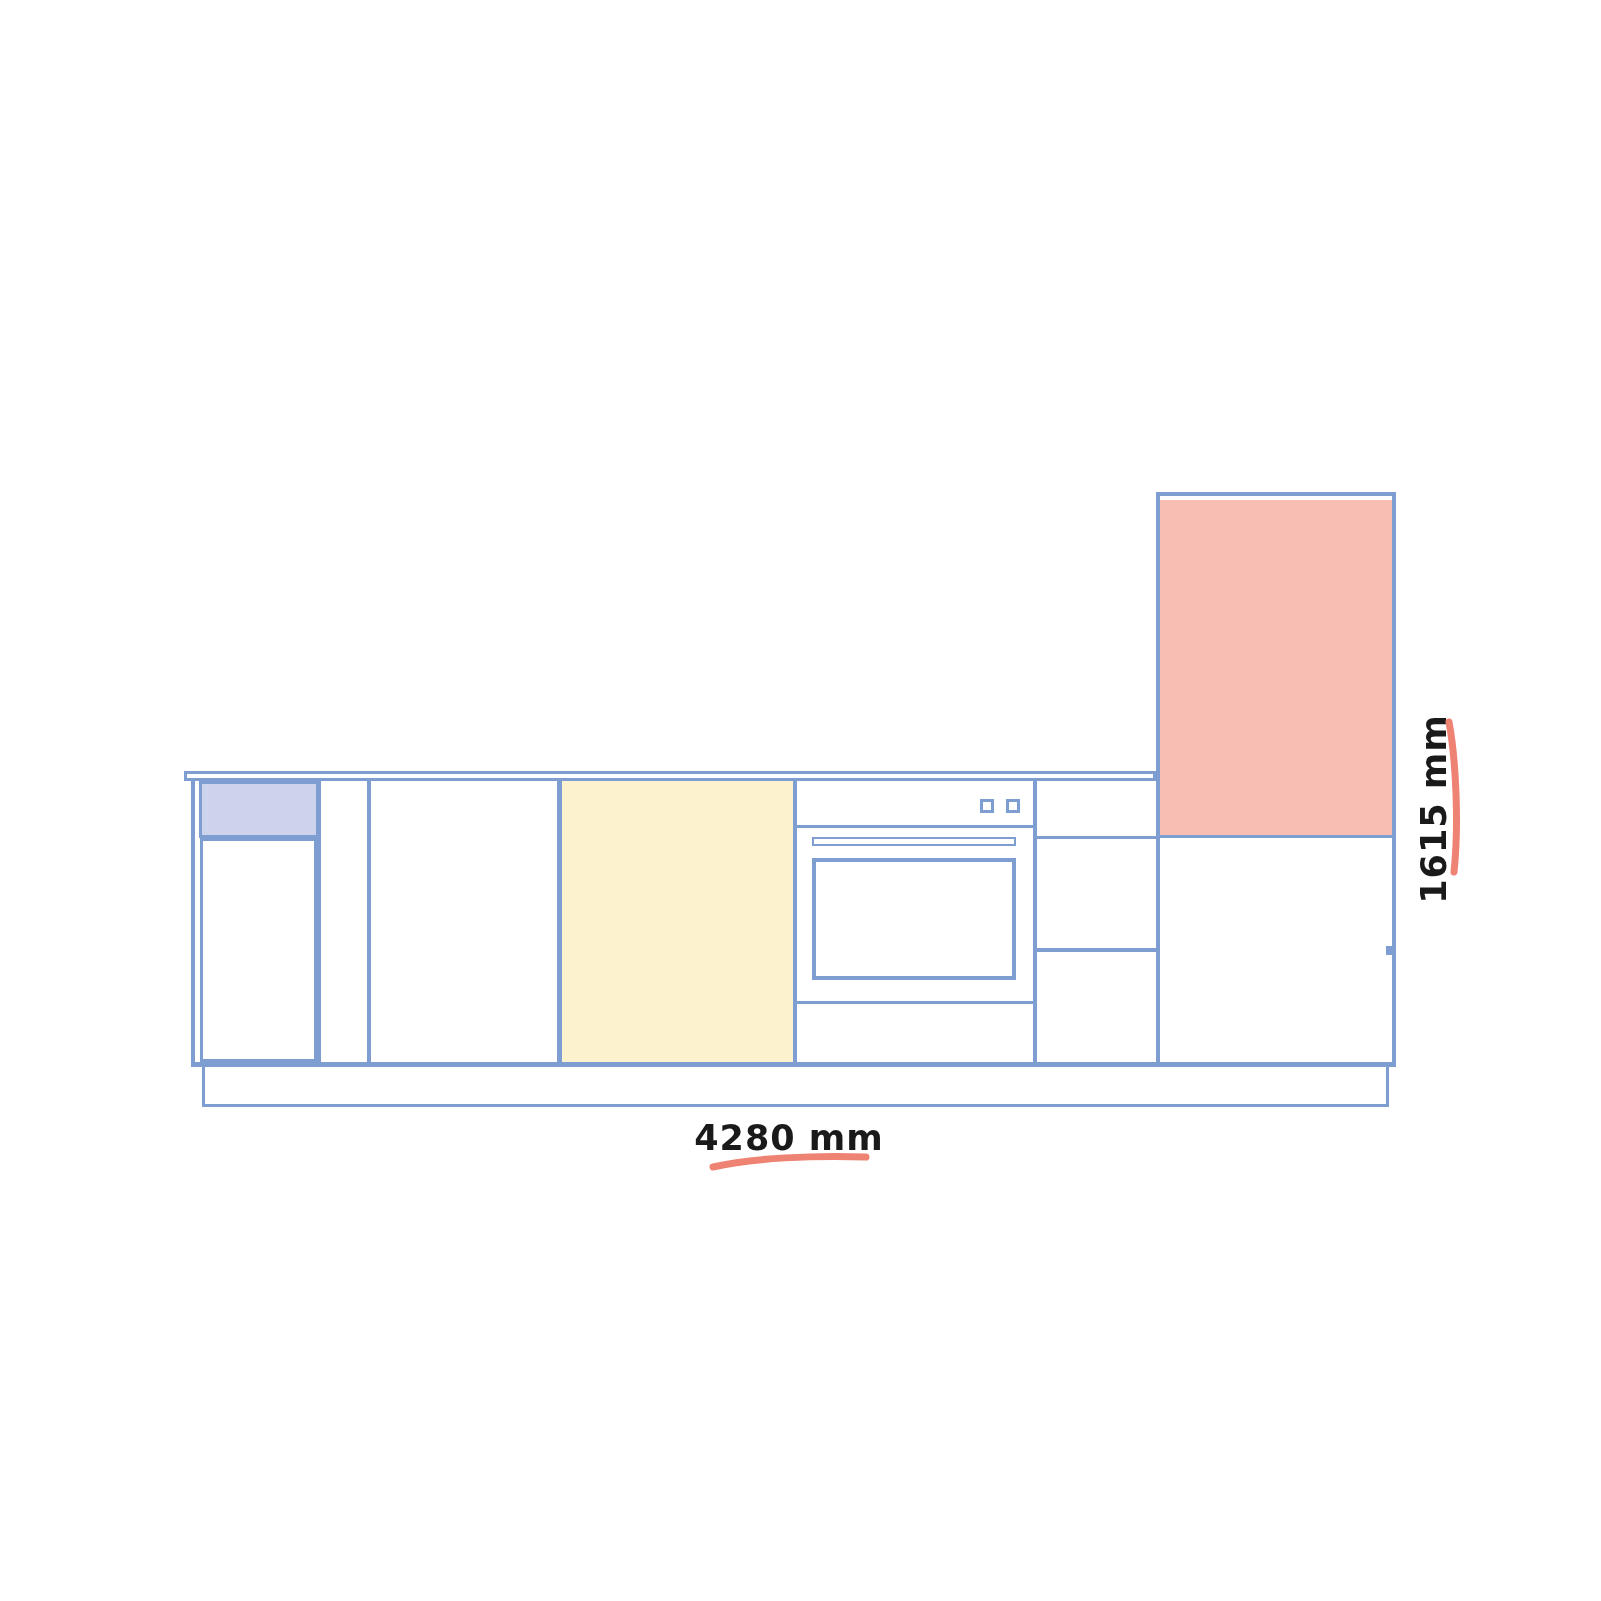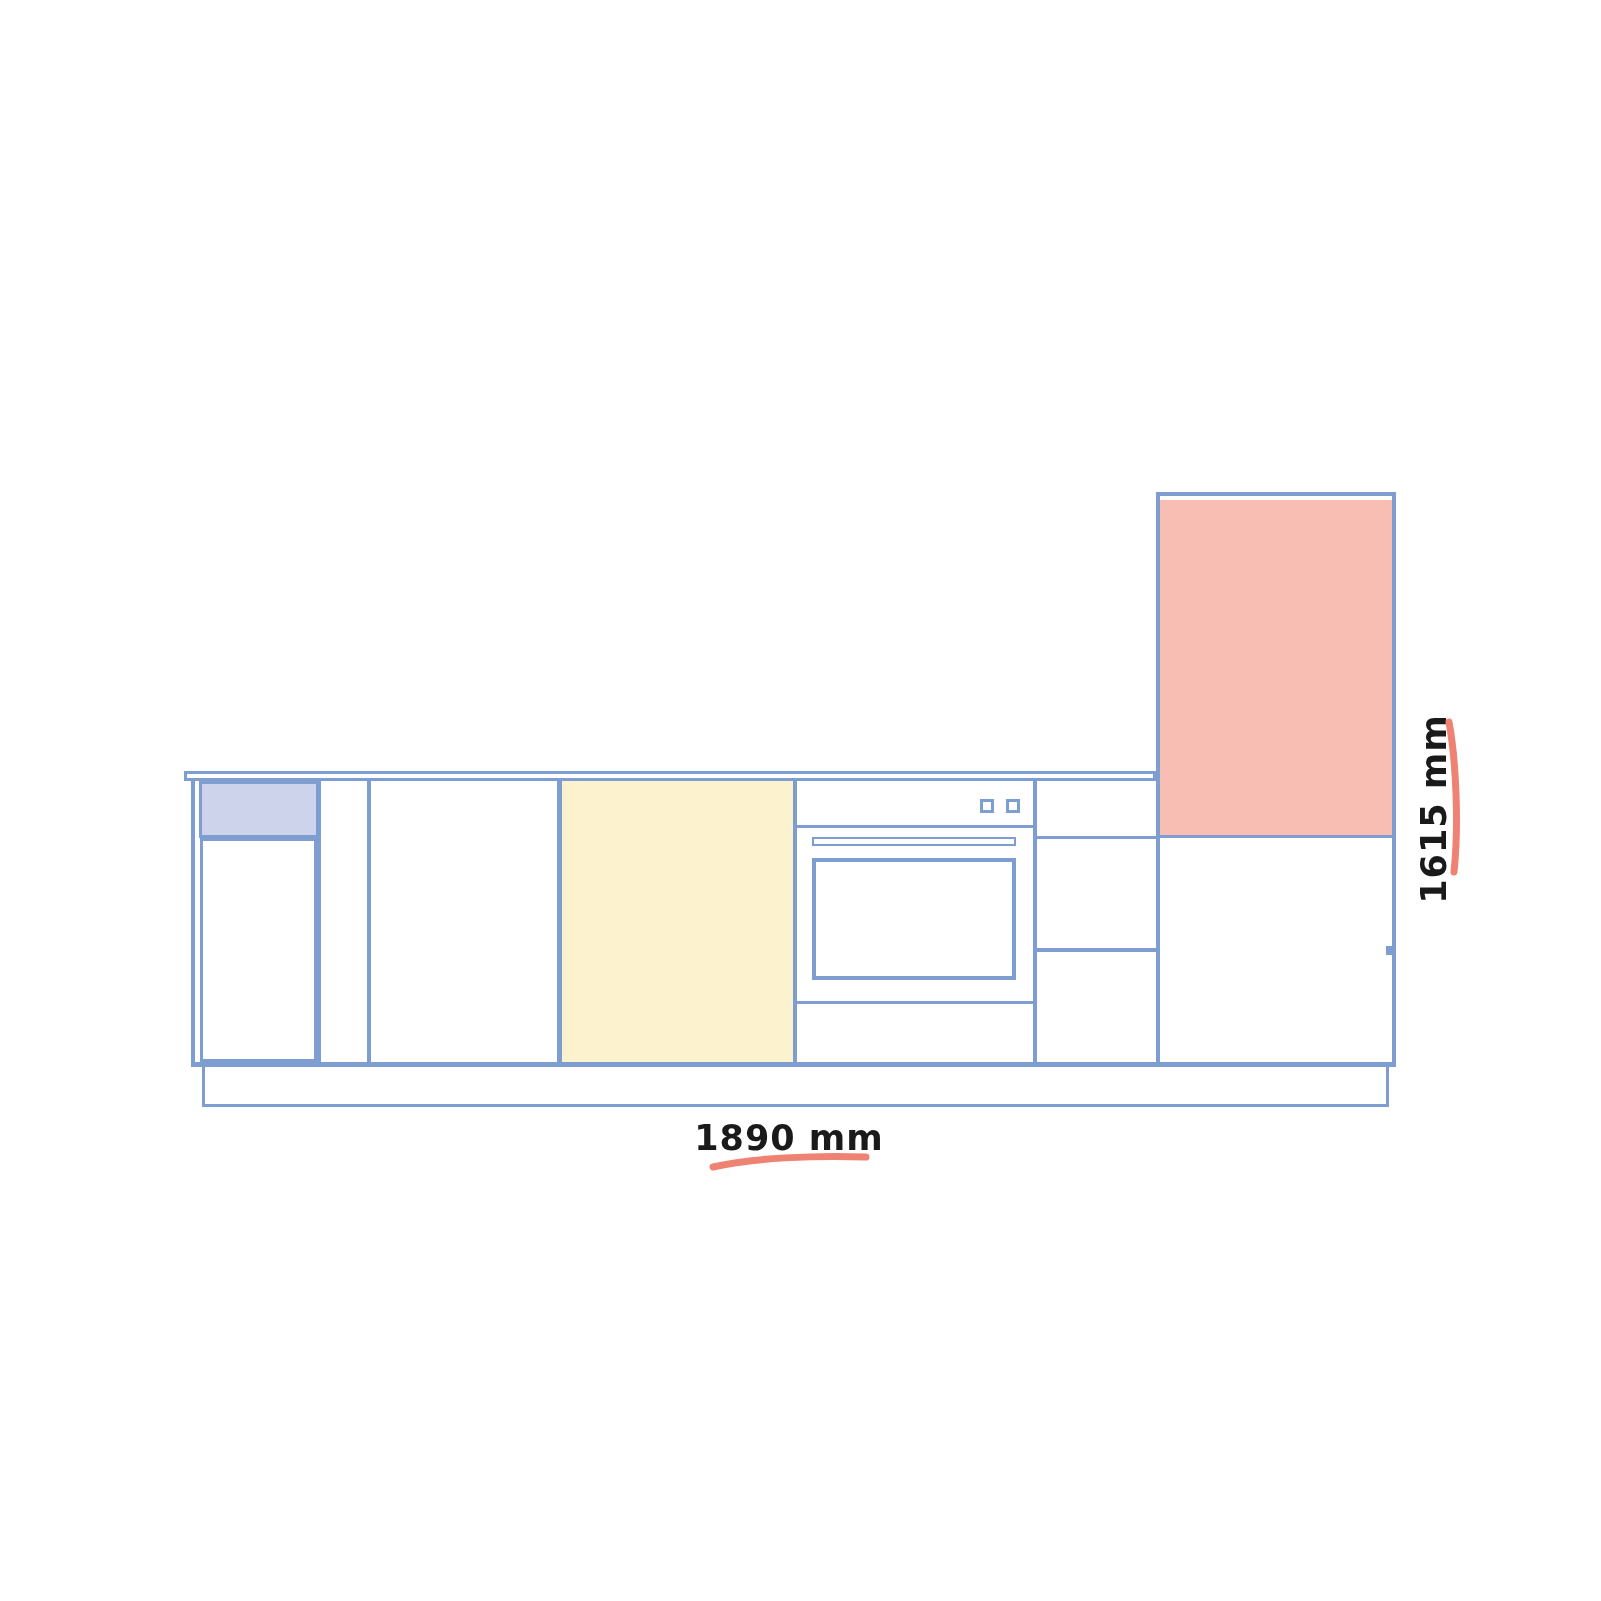--- a/index.html
+++ b/index.html
@@ -94,20 +94,20 @@
   <div class="hotspot" style="left:1037px;top:839px;width:119px;height:109px;"></div>
   <div class="hotspot" style="left:1037px;top:952px;width:119px;height:110px;"></div>
 
   <div class="rect tall-unit"></div>
   <div class="door-pink"></div>
   <div class="hotspot" style="left:1160px;top:838px;width:232px;height:224px;"></div>
   <div class="ln tall-handle"></div>
 
   <div class="rect plinth"></div>
 
-  <div class="dim dim-width">1890 mm</div>
+  <div class="dim dim-width">4280 mm</div>
   <div class="dim dim-height">1615 mm</div>
 
   <svg class="strokes" viewBox="0 0 1601 1601" xmlns="http://www.w3.org/2000/svg">
     <path d="M713,1167 C752,1158 815,1155 866,1157" fill="none" stroke="#EE8273" stroke-width="7" stroke-linecap="round"></path>
     <path d="M1449,722 C1456,760 1459,825 1454,872" fill="none" stroke="#EE8273" stroke-width="7" stroke-linecap="round"></path>
   </svg>
 </div>
 
 </body></html>

